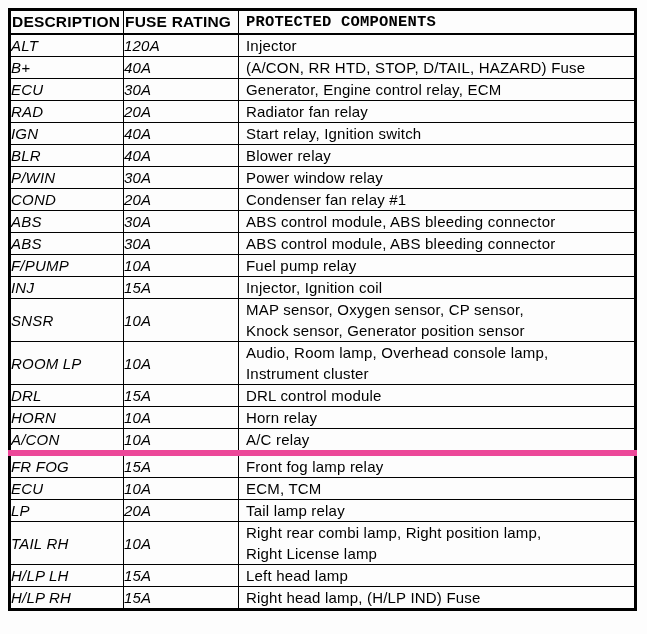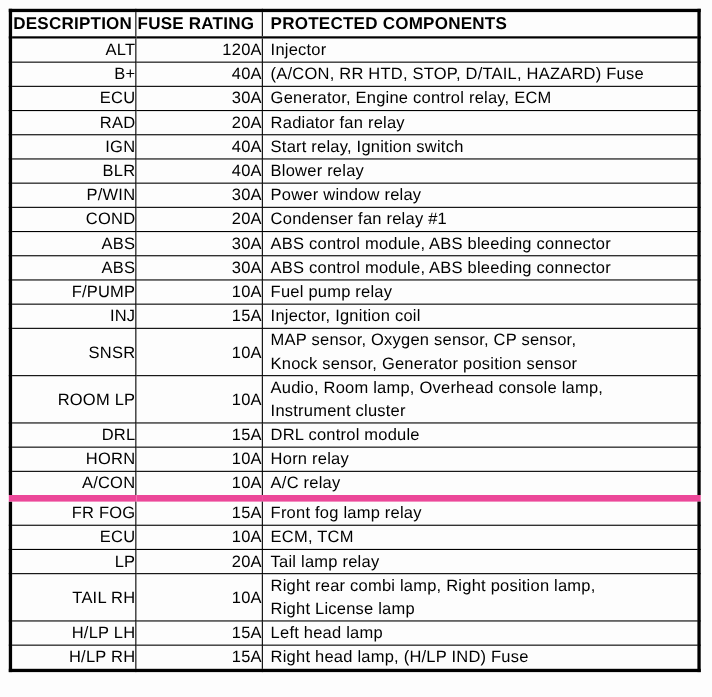--- a/index.html
+++ b/index.html
@@ -38,29 +38,31 @@
     font-weight: bold;
     height: 22px;
     line-height: 22px;
     padding: 0 1px;
     border-bottom: 2px solid #000;
     text-align: left;
   }
   th.comp-head {
     text-align: left;
     padding-left: 7px;
+    font-family: Liberation Mono, monospace;
   }
   td {
     height: 21px;
     line-height: 21px;
     padding: 0;
     vertical-align: middle;
   }
   td.desc-cell, td.rating-cell {
-    text-align: right;
+    text-align: left;
+    font-style: italic;
   }
   td.comp-cell {
     text-align: left;
     padding-left: 7px;
   }
   td.comp-cell .comp-line {
     height: 21px;
     line-height: 21px;
   }
   tr.section-break td {

